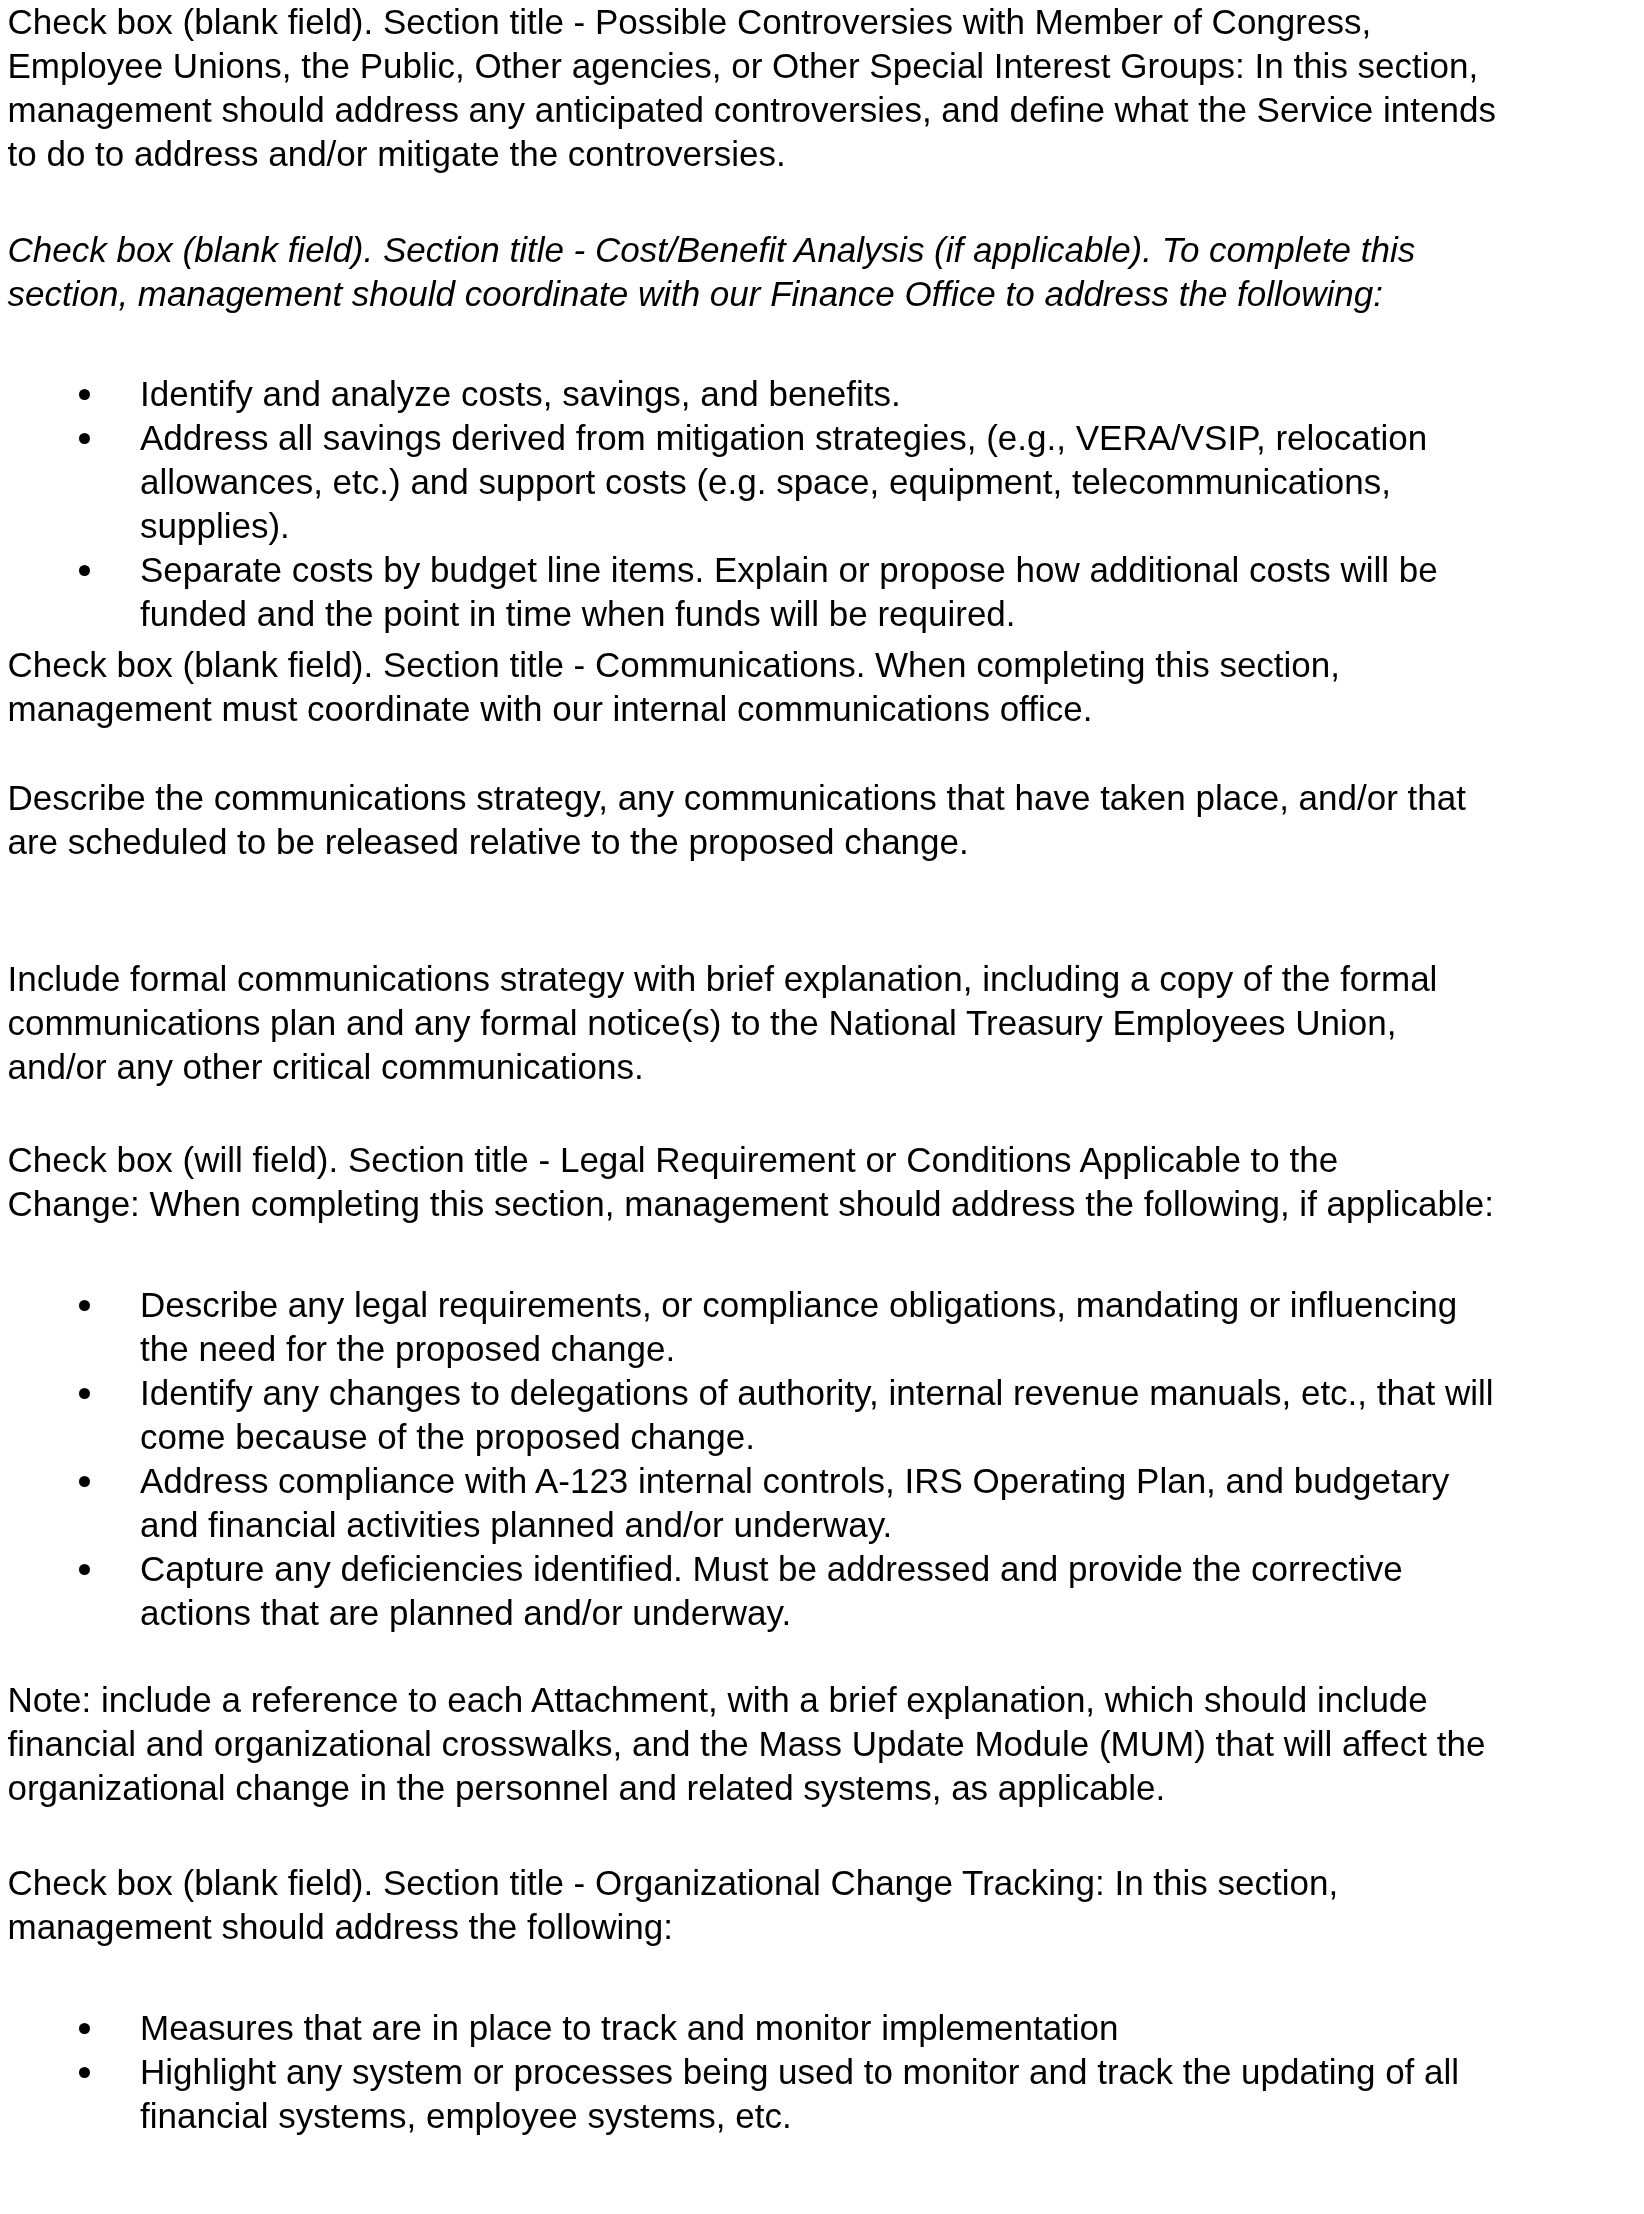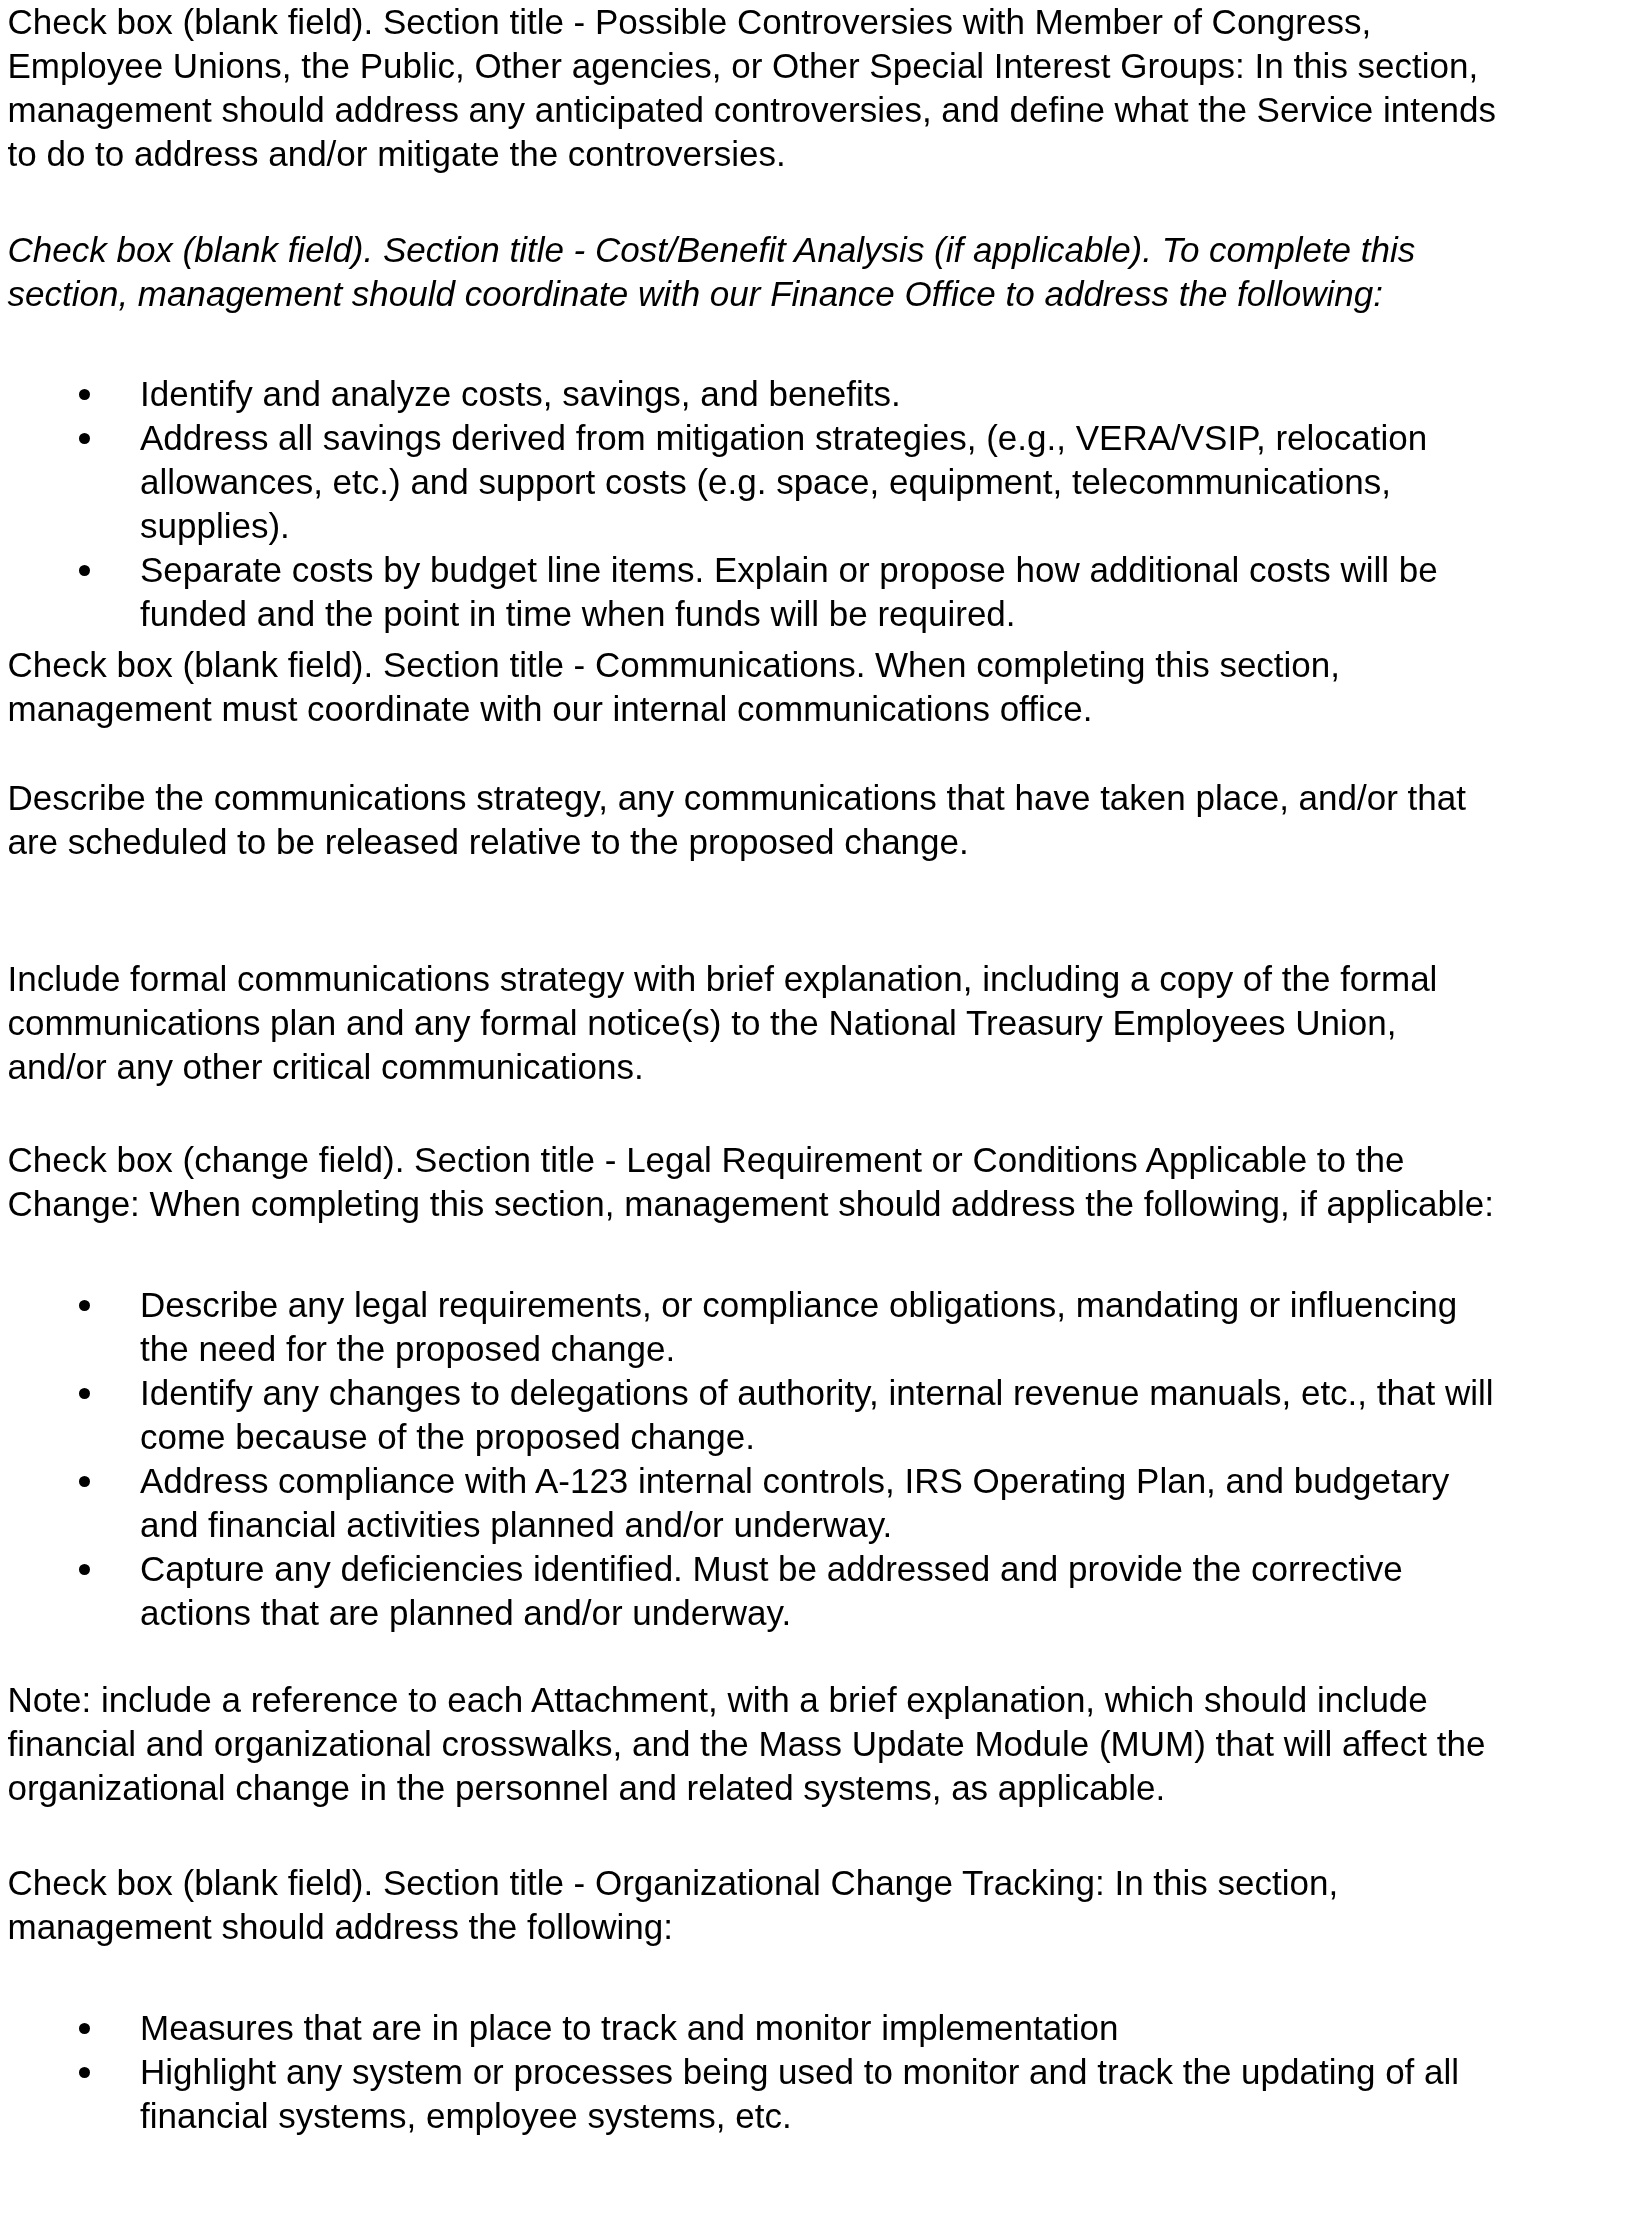--- a/index.html
+++ b/index.html
@@ -55,21 +55,21 @@
   <span class="line">Describe the communications strategy, any communications that have taken place, and/or that</span>
   <span class="line">are scheduled to be released relative to the proposed change.</span>
 </div>
 <div class="para" style="top:957px;">
   <span class="line">Include formal communications strategy with brief explanation, including a copy of the formal</span>
   <span class="line">communications plan and any formal notice(s) to the National Treasury Employees Union,</span>
   <span class="line">and/or any other critical communications.</span>
 </div>
 
 <div class="para" style="top:1138px;">
-  <span class="line">Check box (change field). Section title - Legal Requirement or Conditions Applicable to the</span>
+  <span class="line">Check box (will field). Section title - Legal Requirement or Conditions Applicable to the</span>
   <span class="line">Change: When completing this section, management should address the following, if applicable:</span>
 </div>
 <ul class="blist" style="top:1275px;">
   <li class="bitem">
     <span class="bullet"></span>
     <span class="line">Describe any legal requirements, or compliance obligations, mandating or influencing</span>
     <span class="line">the need for the proposed change.</span>
   </li>
   <li class="bitem">
     <span class="bullet"></span>

